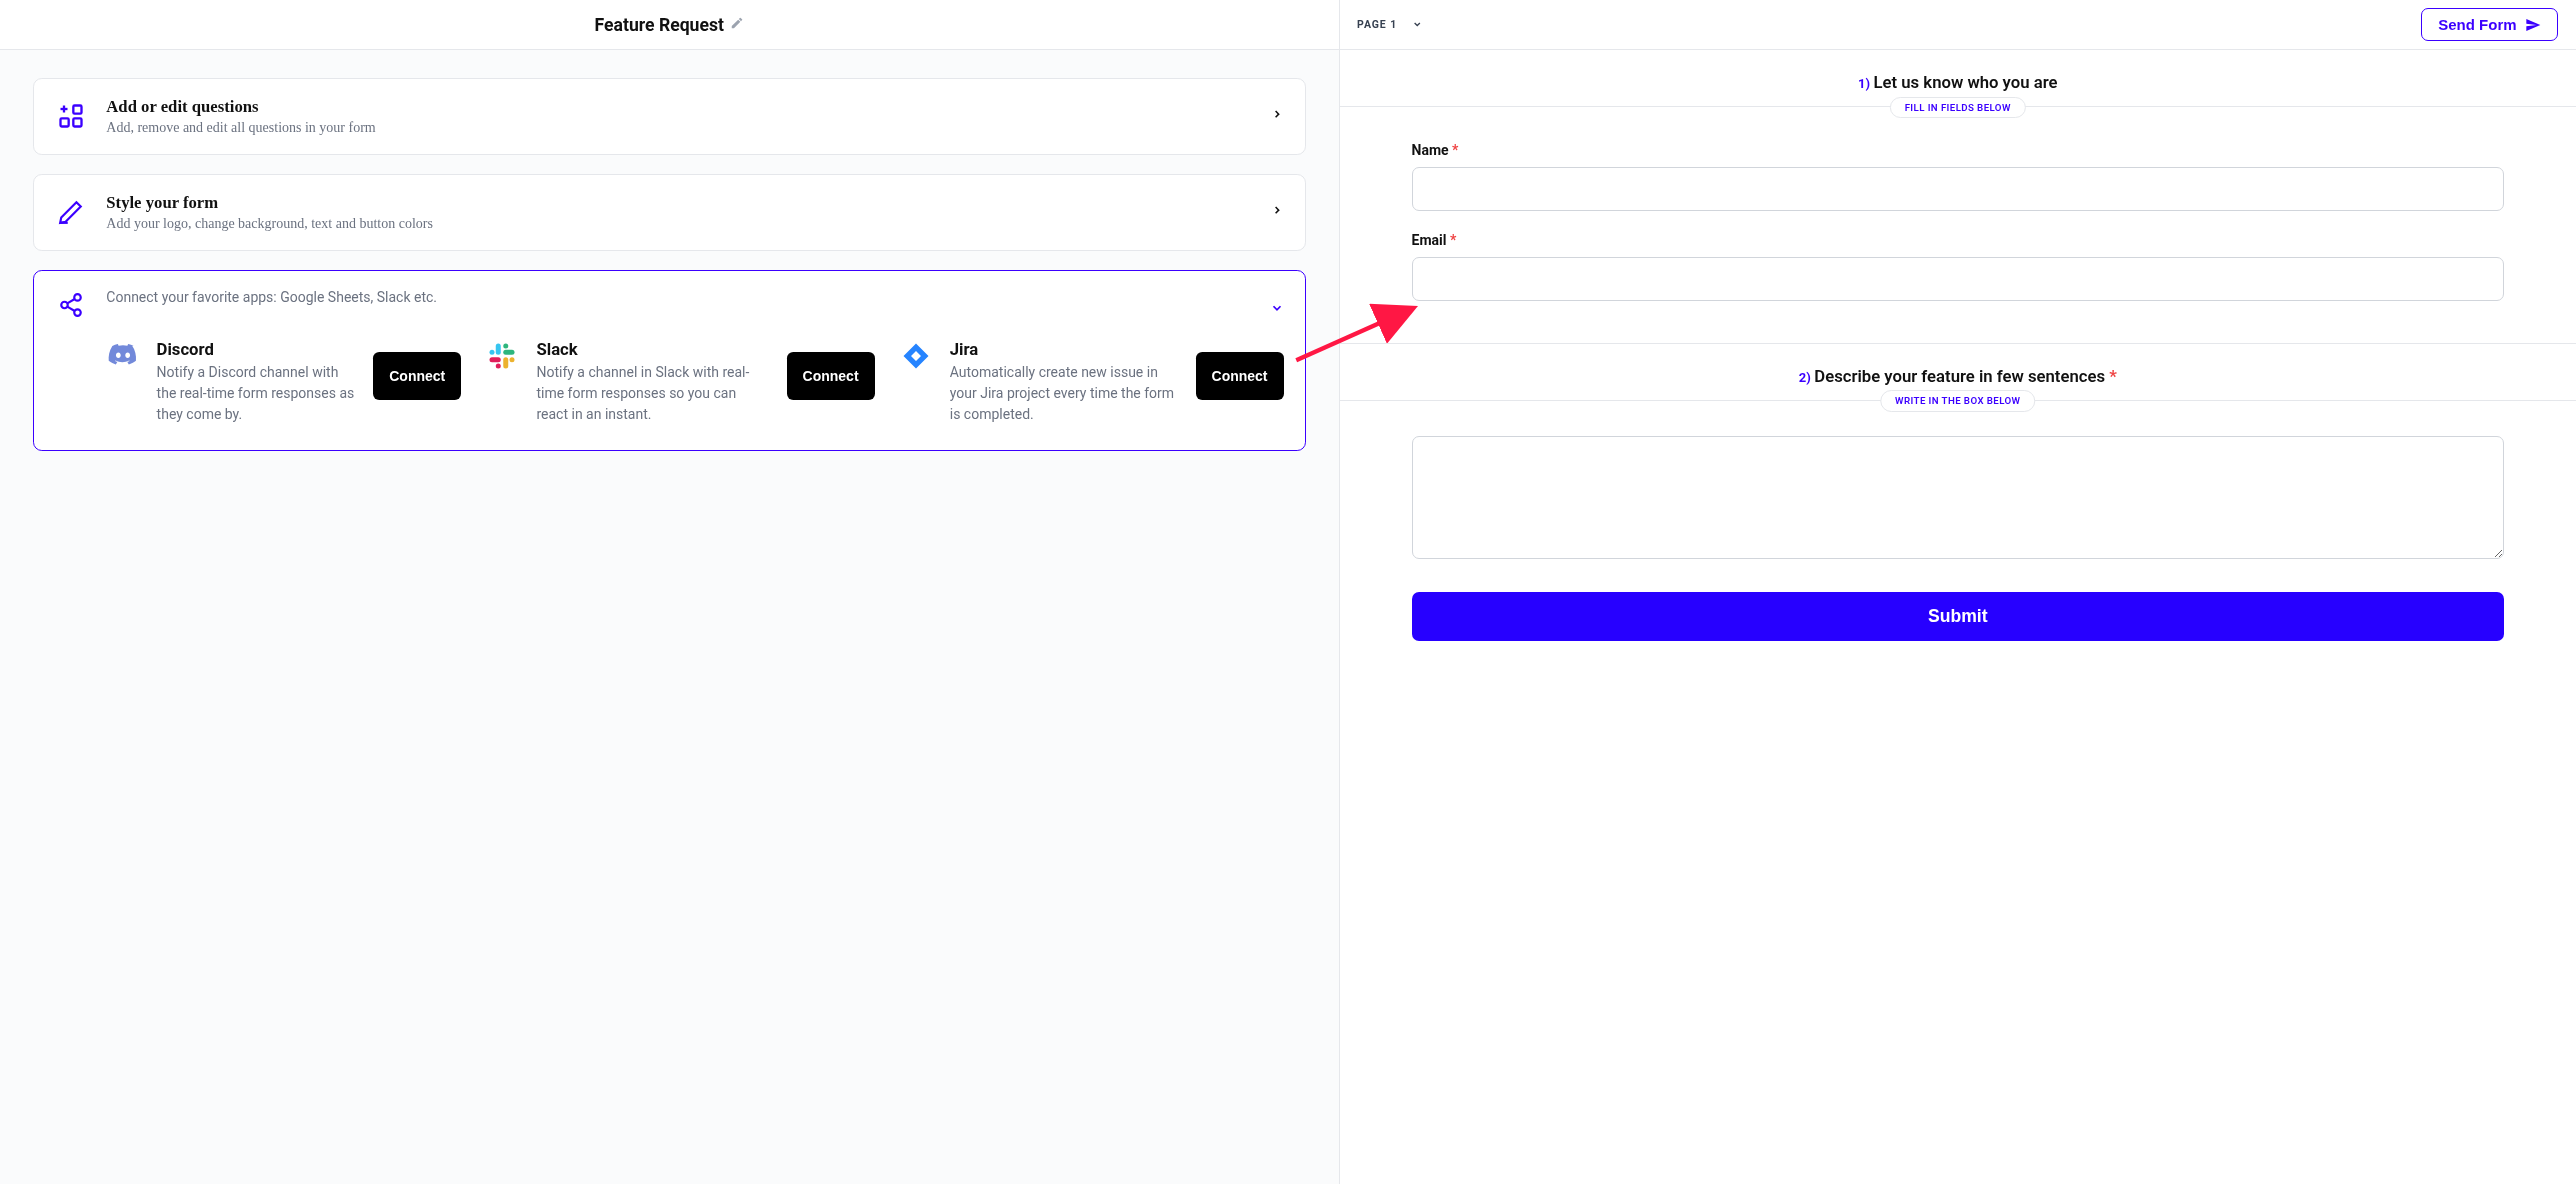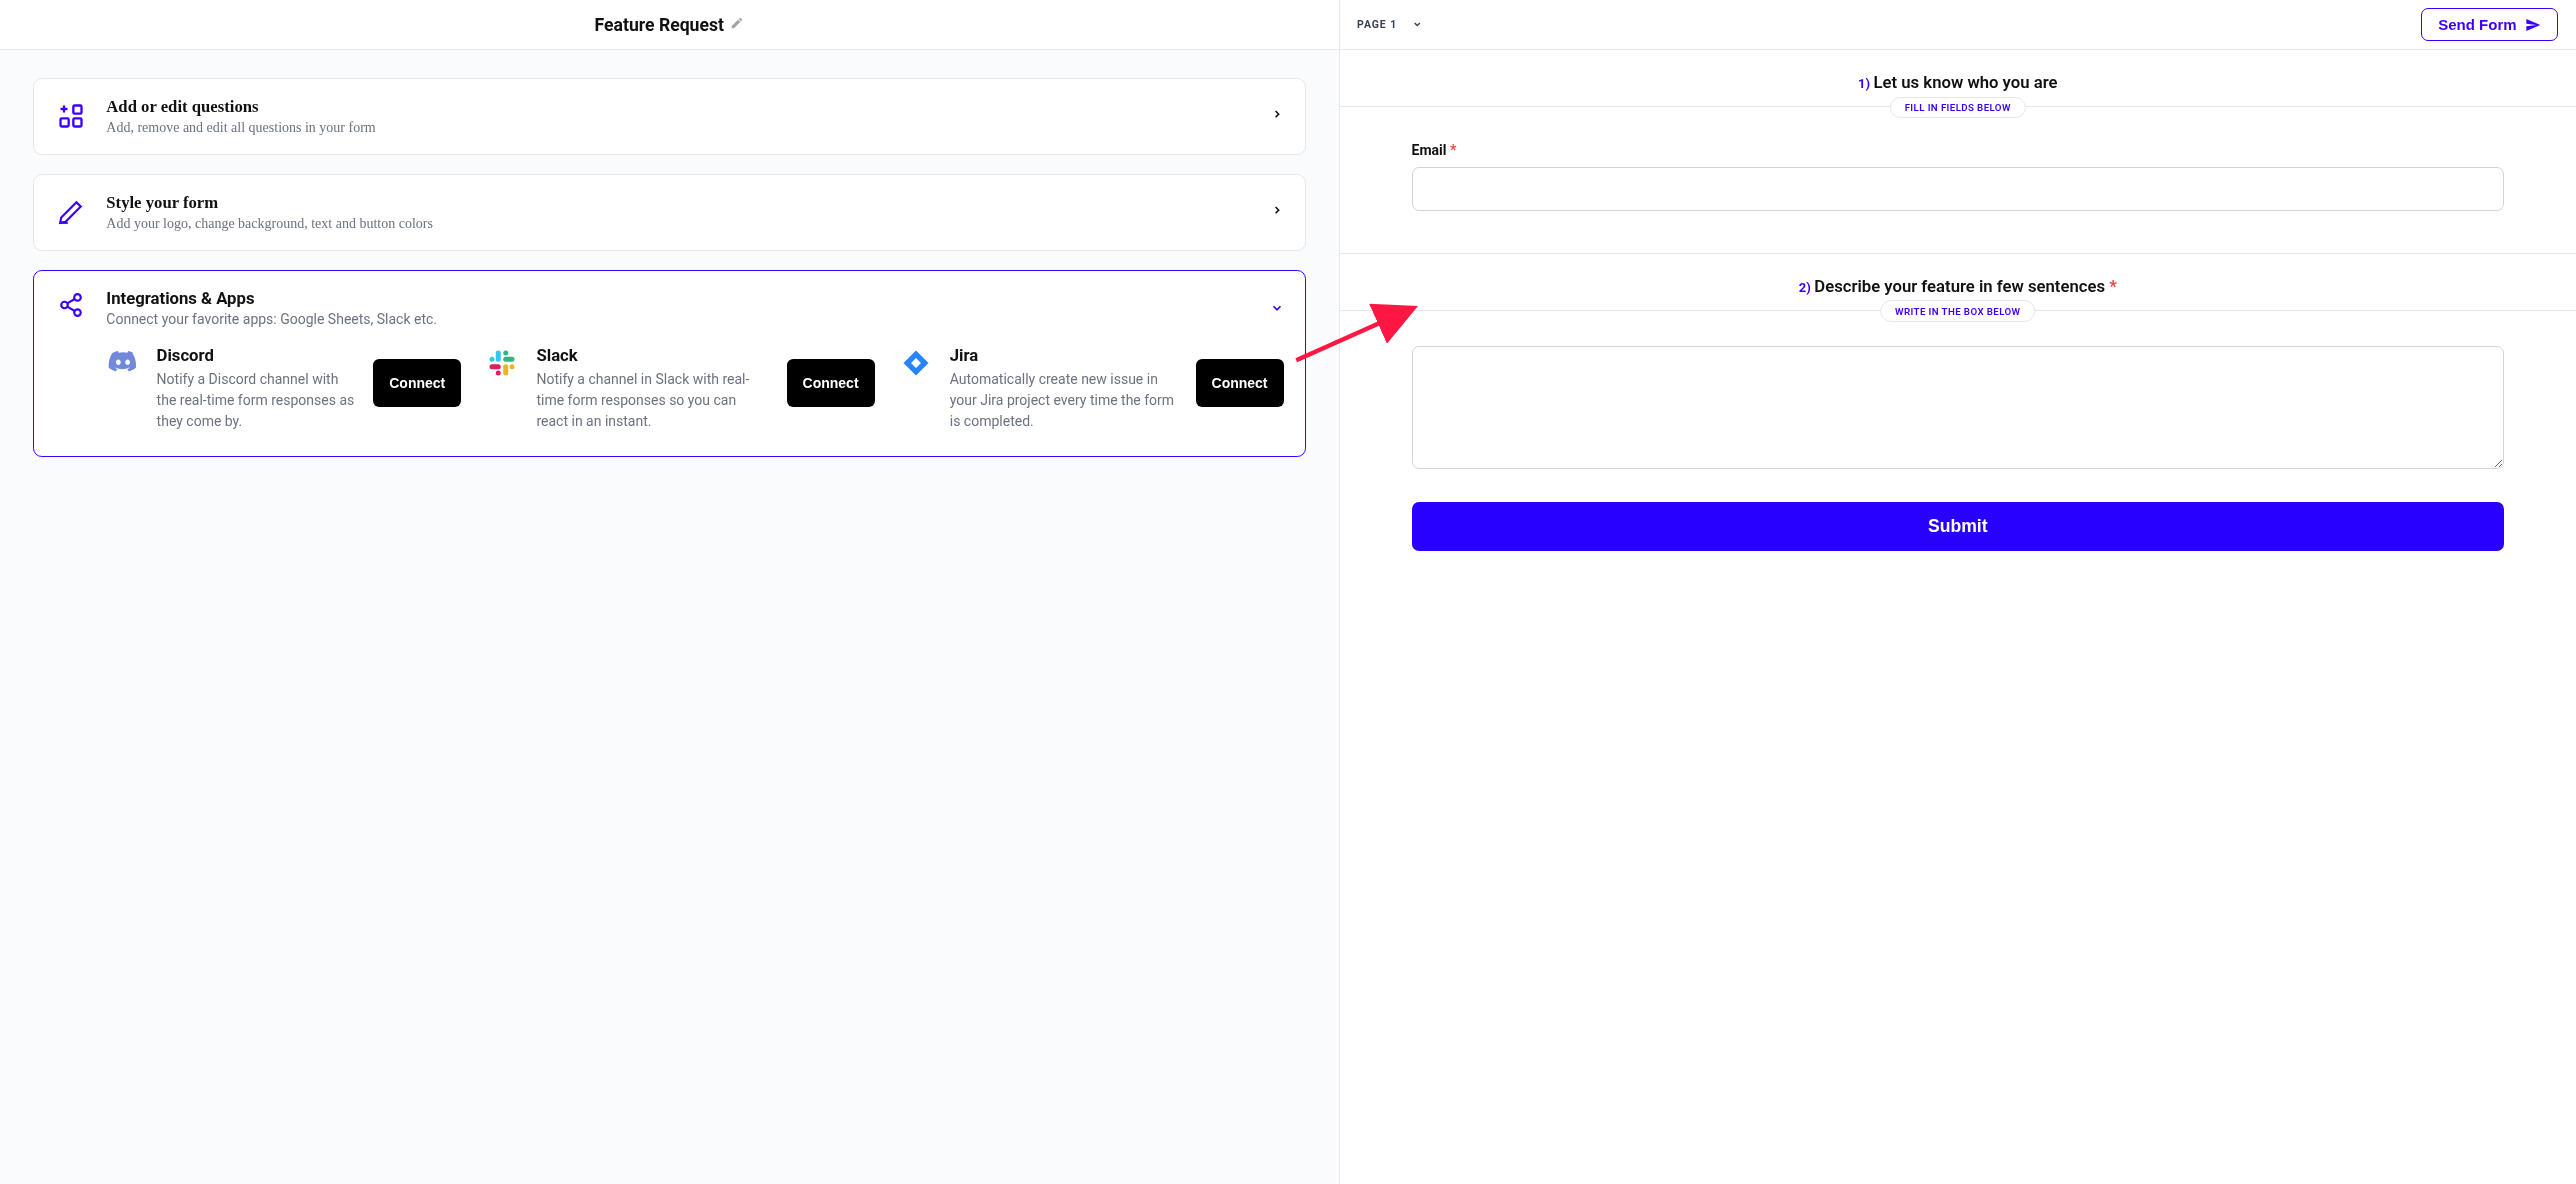--- a/index.html
+++ b/index.html
@@ -121,21 +121,20 @@
           <div class="card-icon">
             <svg width="26" height="26" viewBox="0 0 24 24" fill="none" stroke="#3b00ff" stroke-width="2">
               <circle cx="18" cy="5" r="3"></circle>
                 <circle cx="6" cy="12" r="3"></circle>
                 <circle cx="18" cy="19" r="3"></circle>
               <line x1="8.59" y1="13.51" x2="15.42" y2="17.49"></line>
                 <line x1="15.41" y1="6.51" x2="8.59" y2="10.49"></line>
             </svg>
           </div>
           <div class="card-text">
-            <div class="card-title">Integrations &amp; Apps</div>
             <div class="card-sub">Connect your favorite apps: Google Sheets, Slack etc.</div>
           </div>
           <span class="chevron-down">
             <svg width="14" height="14" viewBox="0 0 24 24" fill="none" stroke="currentColor" stroke-width="3">
                 <polyline points="6 9 12 15 18 9"></polyline>
               </svg>
           </span>
         </div>
 
         <div class="integration-list">
@@ -212,20 +211,24 @@
           <span class="section-title">
             <span class="section-num">1)</span><span>Let us know who you are</span>
           </span>
         </div>
         <div style="position:relative; border-top:0.9px solid #e5e7eb;">
           <div class="pill-wrap">
               <span class="pill">FILL IN FIELDS BELOW</span>
             </div>
           <div class="section-body">
             <div class="field">
+              <label class="field-label"><span>Name</span> <span class="required">*</span></label>
+              <input class="text-input" type="text" style="">
+            </div>
+            <div class="field">
               <label class="field-label"><span>Email</span> <span class="required">*</span></label>
               <input class="text-input" type="text" style="">
             </div>
           </div>
         </div>
       </div>
 
       <div class="section" style="border-bottom:none;">
         <div class="section-header">
           <span class="section-title">

